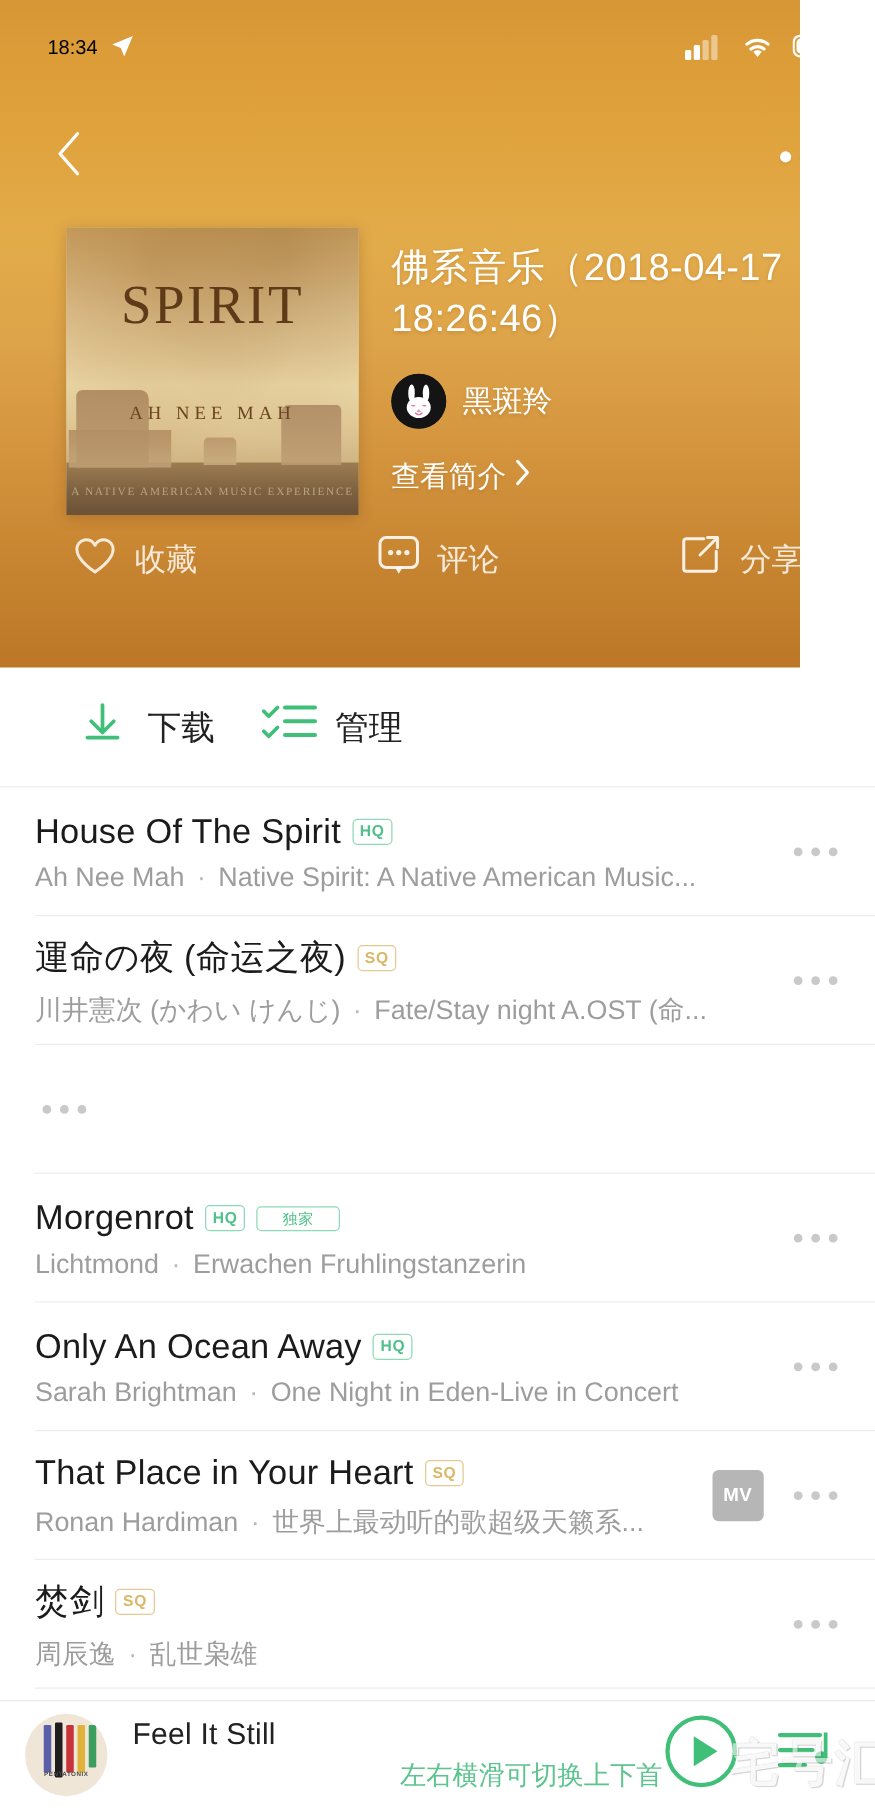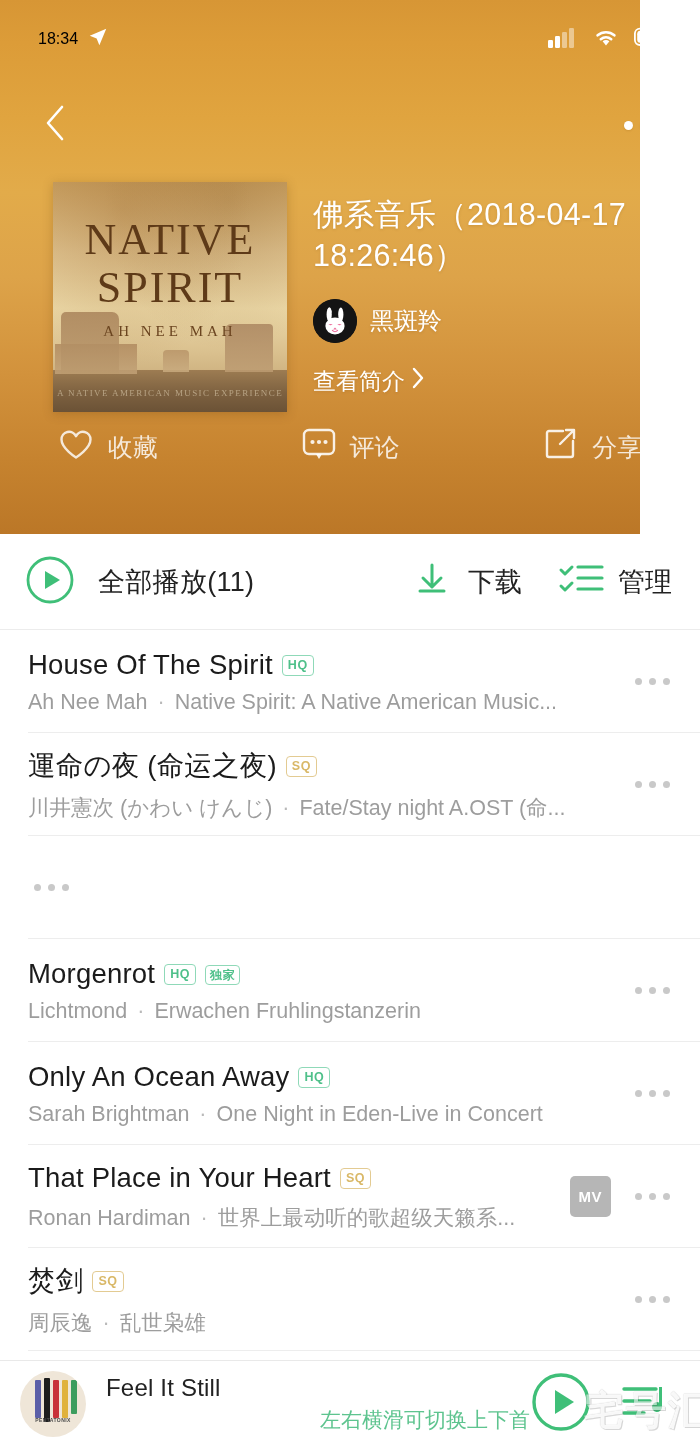--- a/index.html
+++ b/index.html
@@ -152,21 +152,21 @@
     font-size:27.5px; color:#1b1b1b; white-space:nowrap;
     overflow:hidden; text-overflow:ellipsis; max-width:520px; letter-spacing:.2px;
   }
   .badge{
     flex:0 0 auto; font-size:12.5px; line-height:1;
     padding:3px 5px 3px 5px; border-radius:4px; border:1px solid;
     letter-spacing:.6px; font-weight:700; position:relative; top:1px;
   }
   .badge.hq{ color:#4fc08a; border-color:#8fd9b8; }
   .badge.sq{ color:#d9b867; border-color:#e3cb92; }
-  .badge.excl{ color:#4fc08a; border-color:#8fd9b8; font-weight:700; font-size:12px; padding:3px 4px; }
+  .badge.excl{ color:#4fc08a; border-color:#8fd9b8; font-weight:400; font-size:12px; padding:3px 20px; }
   .track-sub{
     margin-top:9px; font-size:21.5px; color:#9d9d9d;
     white-space:nowrap; overflow:hidden; text-overflow:ellipsis; max-width:560px;
   }
   .track-sub .dot{ margin:0 10px; color:#b9b9b9; }
   .track-right{ display:flex; align-items:center; gap:18px; flex:0 0 auto; }
   .mv-badge{
     background:#b6b6b6; color:#fff; font-size:15px; font-weight:700;
     padding:12px 9px; border-radius:5px; letter-spacing:.5px;
   }
@@ -256,21 +256,20 @@
 
   <div class="album-block">
     <div class="cover">
       <div class="sky"></div>
       <div class="ground"></div>
       <div class="mesa m1b"></div>
       <div class="mesa m1"></div>
       <div class="mesa m2"></div>
       <div class="mesa m3"></div>
       <div class="ctitle">
-        <span class="l1">NATIVE</span>
         <span class="l2">SPIRIT</span>
       </div>
       <div class="csub">AH NEE MAH</div>
       <div class="cfoot">A NATIVE AMERICAN MUSIC EXPERIENCE</div>
     </div>
 
     <div class="album-meta">
       <div class="album-title">佛系音乐（2018-04-17 18:26:46）</div>
 
       <div class="creator">
@@ -328,29 +327,20 @@
           <path d="M20 4h-14a2 2 0 0 0-2 2v22a2 2 0 0 0 2 2h22a2 2 0 0 0 2-2V14" stroke="rgba(255,255,255,.88)" stroke-width="2.4" fill="none" stroke-linecap="round" stroke-linejoin="round"></path>
           <path d="M17 17L31 3M23 3h8v8" stroke="rgba(255,255,255,.88)" stroke-width="2.4" fill="none" stroke-linecap="round" stroke-linejoin="round"></path>
         </svg>
       </span>
       <span>分享</span>
     </div>
   </div>
 </div>
 
 <div class="toolbar">
-  <div class="play-all">
-    <span>
-      <svg width="52" height="52" viewBox="0 0 52 52">
-        <circle cx="26" cy="26" r="22" stroke="#3fbf78" stroke-width="2.8" fill="none"></circle>
-        <path d="M21 17l15 9-15 9V17z" fill="#3fbf78"></path>
-      </svg>
-    </span>
-    <span class="play-all-label">全部播放(11)</span>
-  </div>
 
   <div class="tb-btn">
     <span>
       <svg width="44" height="44" viewBox="0 0 44 44">
         <path d="M22 7v20M13 20l9 9 9-9" stroke="#3fbf78" stroke-width="3" fill="none" stroke-linecap="round" stroke-linejoin="round"></path>
         <path d="M10 33h24" stroke="#3fbf78" stroke-width="3" fill="none" stroke-linecap="round"></path>
       </svg>
     </span>
     <span class="tb-label">下载</span>
   </div>

